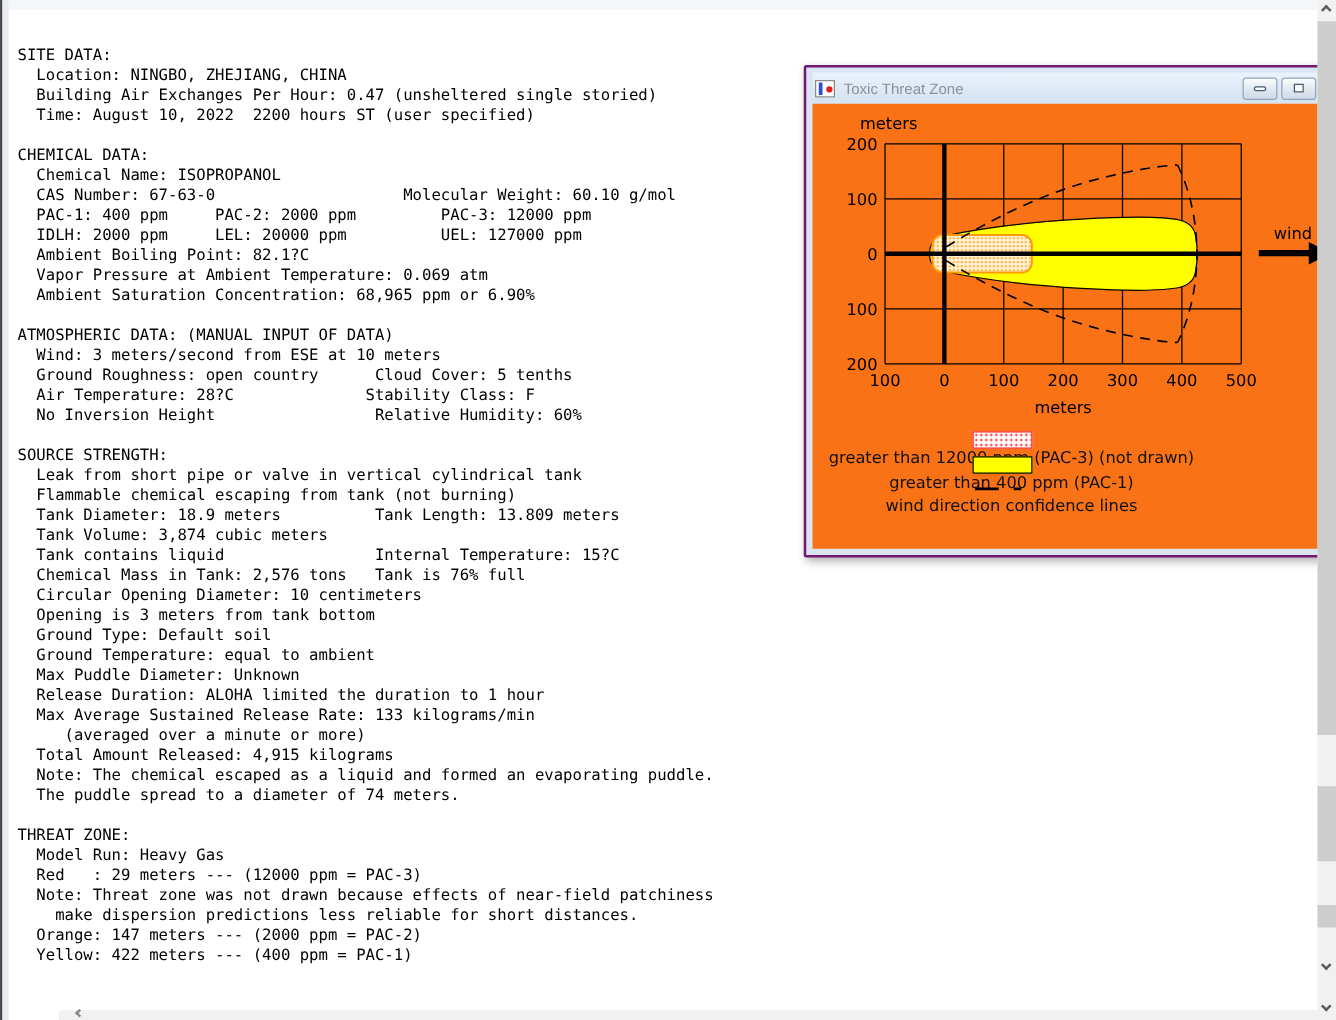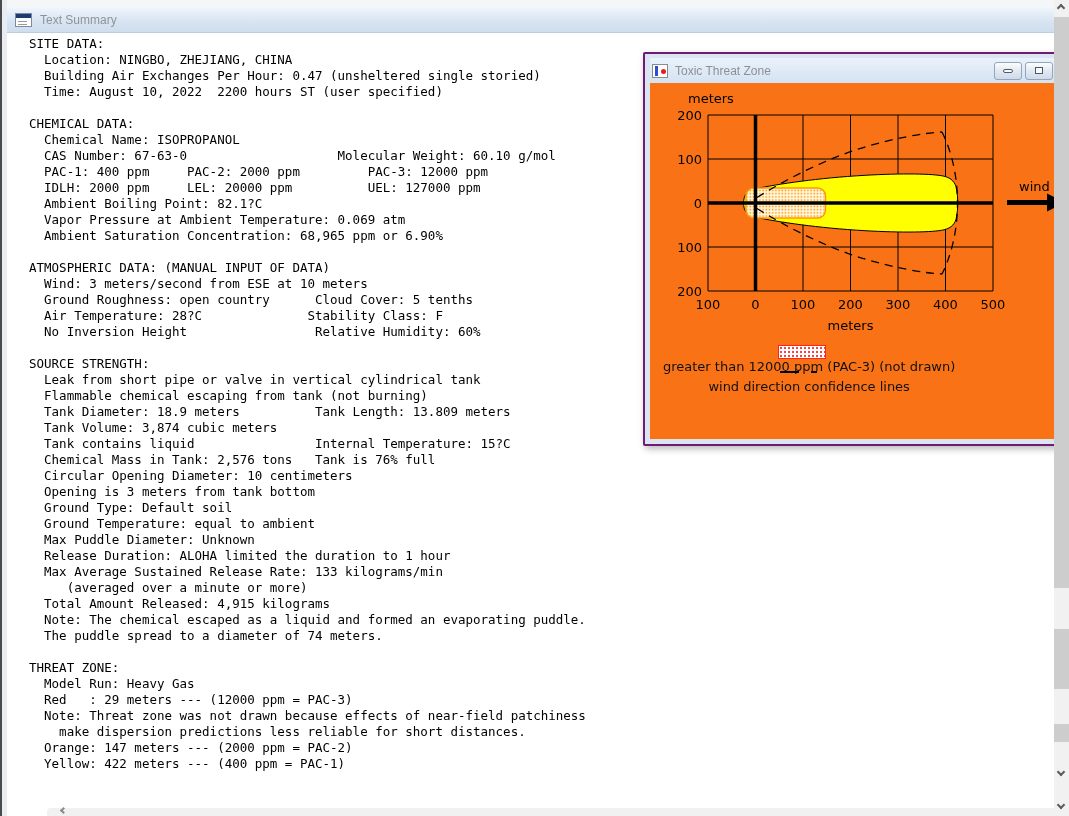--- a/index.html
+++ b/index.html
@@ -17,21 +17,21 @@
       border-bottom:1px solid #bccde0; display:flex; align-items:center; }
   .ts-icon { width:17px; height:14px; margin-left:8px; background:#fff;
       border:1px solid #7a8aa0; position:relative; }
   .ts-icon::before { content:""; position:absolute; left:0; top:0; right:0; height:4px; background:#1e3a6e; }
   .ts-icon::after  { content:""; position:absolute; left:2px; top:7px; width:9px; height:1px;
       background:#9a9a9a; box-shadow:0 3px 0 #9a9a9a; }
   .main-title-text { margin-left:8px; font-size:12px; color:#8f9499; }
 
   
   .content-area { position:absolute; left:7px; top:33px; width:1047px; height:775px; background:#fff; }
-  .summary-pre { position:absolute; left:22px; top:3px; white-space:pre;
+  .summary-pre { position:absolute; left:7px; top:3px; white-space:pre;
       font-family:"DejaVu Sans Mono", monospace; font-size:12.5px; line-height:16px; color:#000; }
 
   
   .vscroll { position:absolute; left:1054px; top:0; width:15px; height:816px; background:#f1f1f1; }
   .vthumb  { position:absolute; left:0; width:15px; background:#cdcdcd; }
   .chev { position:absolute; left:4px; width:6px; height:6px; }
   .chev.up   { border-left:2px solid #5c5c5c; border-top:2px solid #5c5c5c; transform:rotate(45deg); }
   .chev.down { border-right:2px solid #5c5c5c; border-bottom:2px solid #5c5c5c; transform:rotate(45deg); }
   .chev.left { border-left:2px solid #8a8a8a; border-bottom:2px solid #8a8a8a; transform:rotate(45deg); }
 
@@ -75,24 +75,20 @@
 </style>
 </head>
 <body>
 
 <div id="app">
 
   <div class="frame-left-dark"></div>
   <div class="frame-left-light"></div>
   <div class="top-strip"></div>
 
-  <div class="main-titlebar">
-    <div class="ts-icon"></div>
-    <div class="main-title-text">Text Summary</div>
-  </div>
 
   <div class="content-area">
     <pre class="summary-pre">SITE DATA:
   Location: NINGBO, ZHEJIANG, CHINA
   Building Air Exchanges Per Hour: 0.47 (unsheltered single storied)
   Time: August 10, 2022  2200 hours ST (user specified)
 
 CHEMICAL DATA:
   Chemical Name: ISOPROPANOL
   CAS Number: 67-63-0                    Molecular Weight: 60.10 g/mol
@@ -228,20 +224,24 @@
           <polygon points="397,106.5 397,124.5 415,115.5"></polygon>
         </g>
       </svg>
 
       <div class="legend">
         <div class="legend-row">
           <div class="swatch red-dotted"></div>
           <div class="legend-label">greater than 12000 ppm (PAC-3) (not drawn)</div>
         </div>
         <div class="legend-row">
+          <div class="swatch yellow-solid"></div>
+          <div class="legend-label">greater than 400 ppm (PAC-1)</div>
+        </div>
+        <div class="legend-row">
           <svg class="swatch" width="48" height="14" viewBox="0 0 48 14">
             <line x1="2" y1="7" x2="46" y2="7" stroke="#000" stroke-width="2.2" stroke-dasharray="19 12 6 20"></line>
           </svg>
           <div class="legend-label">wind direction confidence lines</div>
         </div>
       </div>
     </div>
   </div>
 
   <div class="vscroll">

